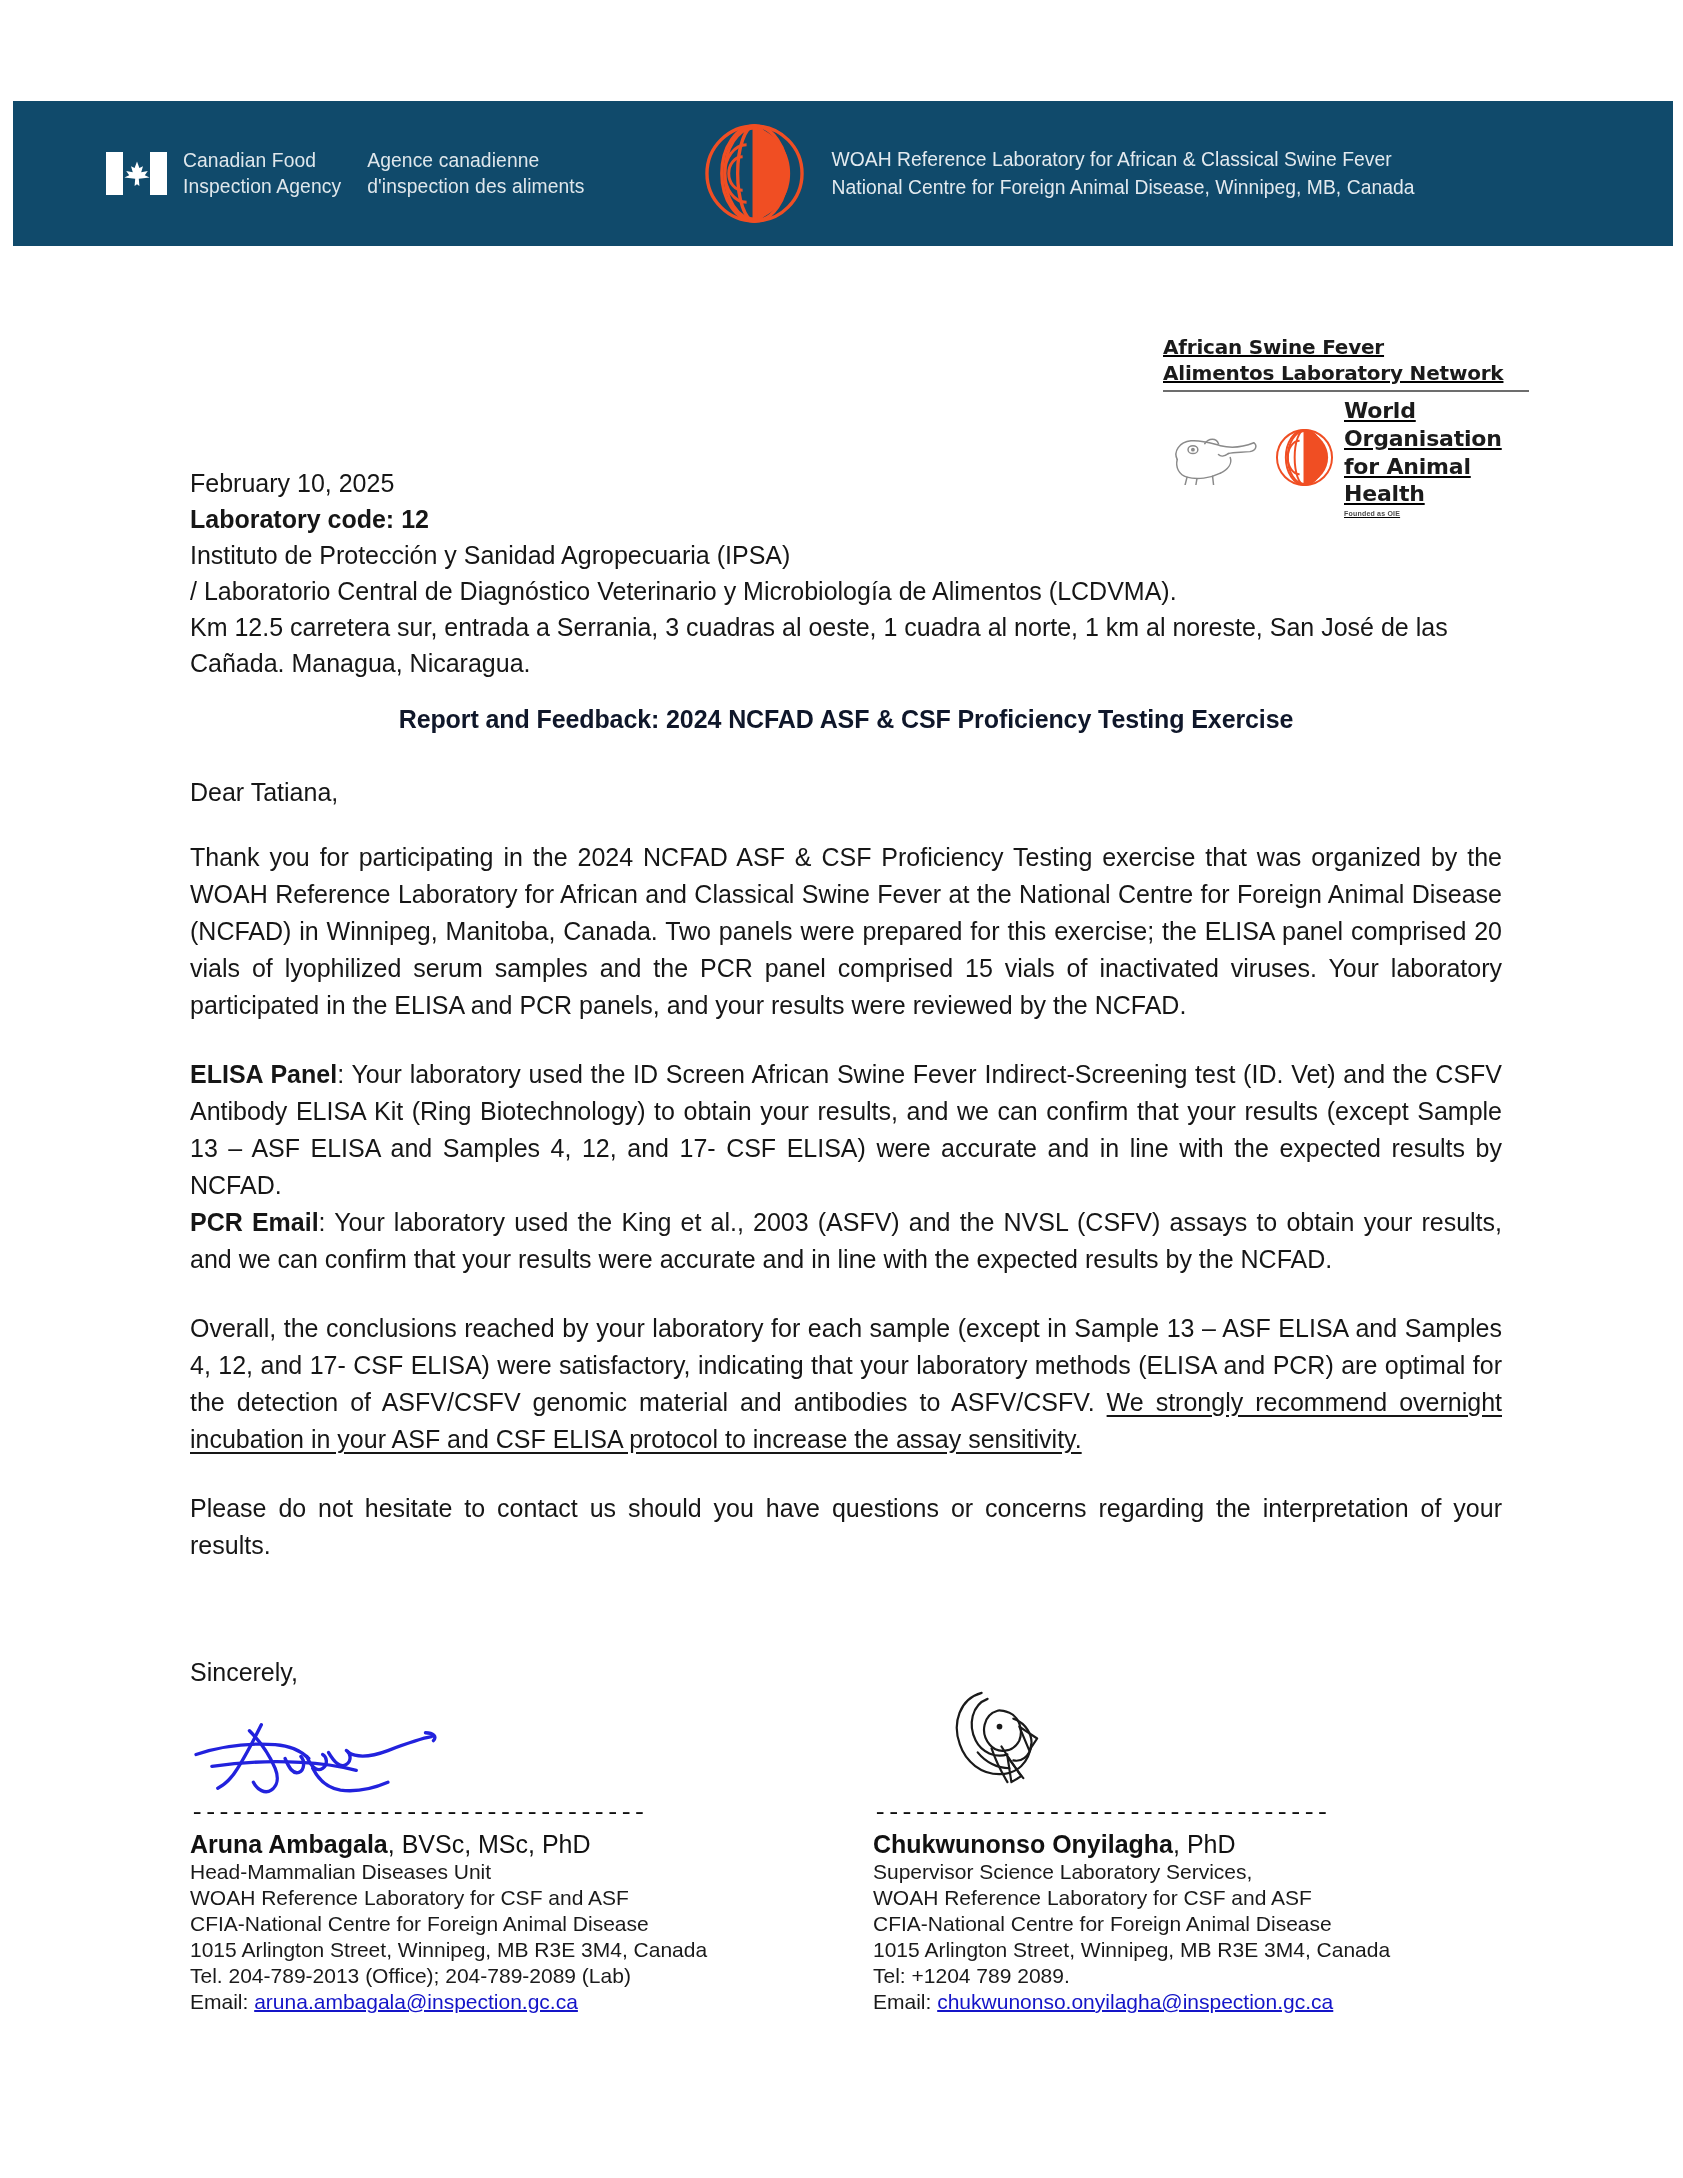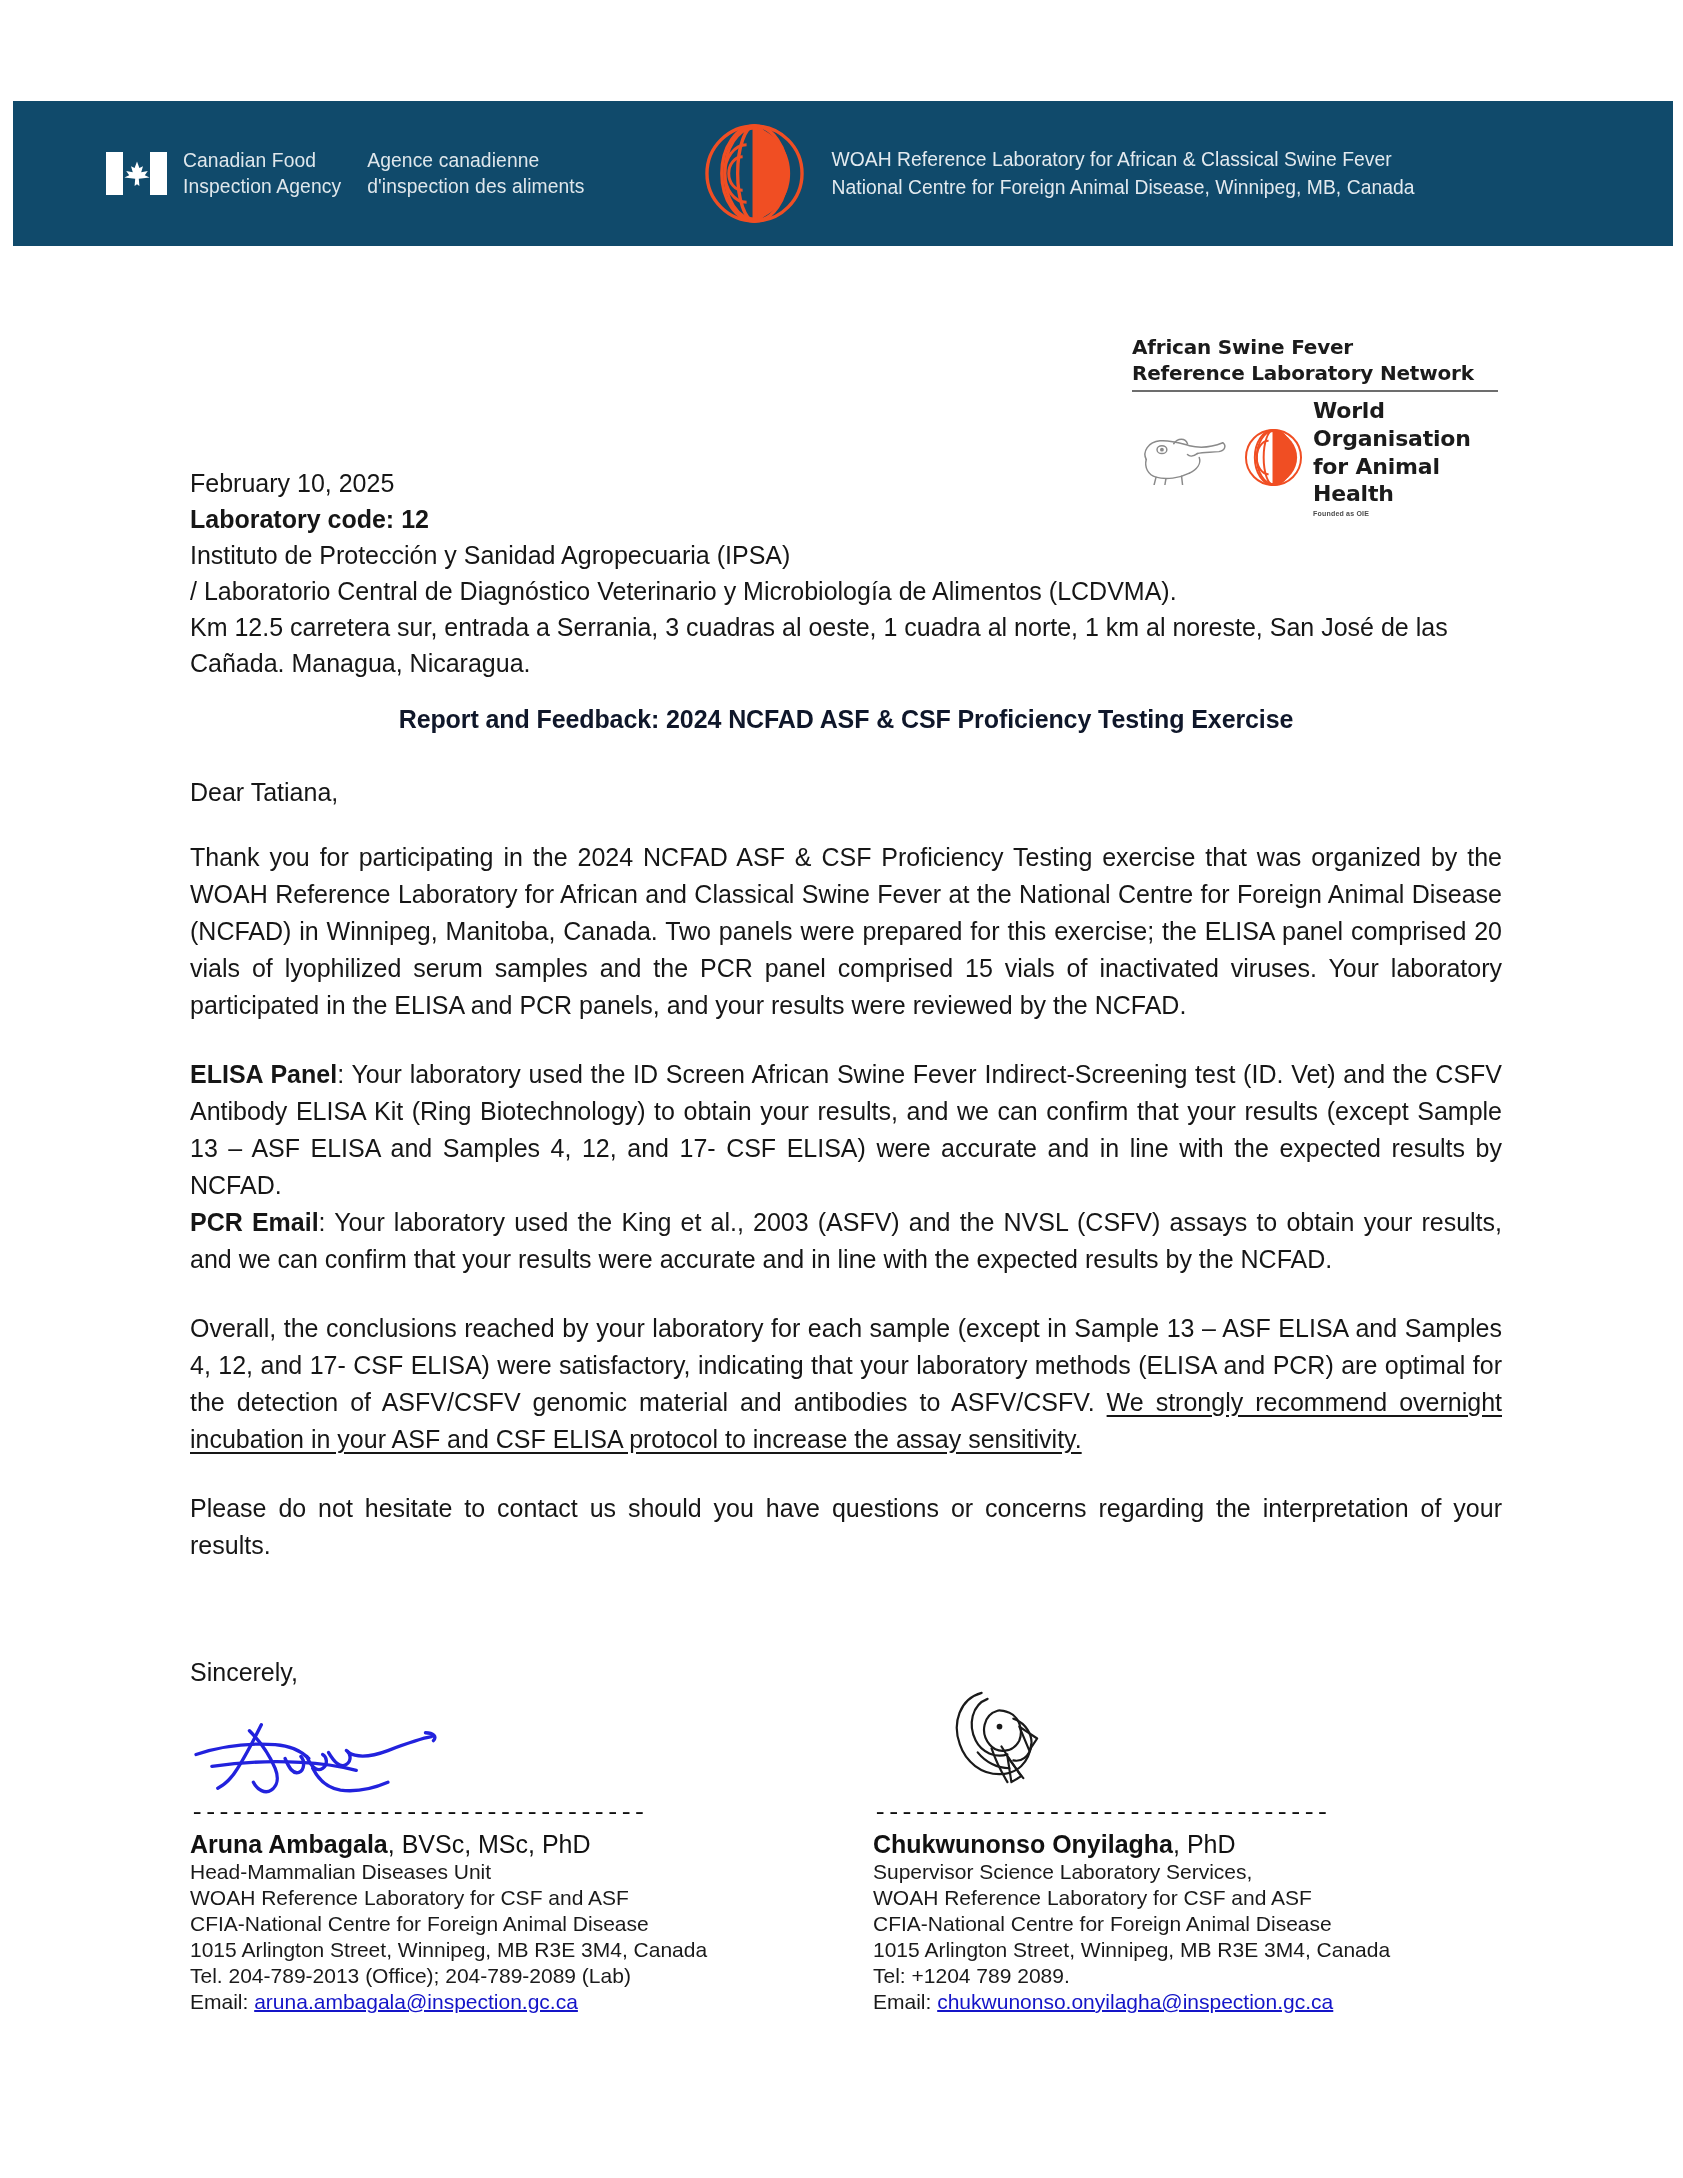--- a/index.html
+++ b/index.html
@@ -87,23 +87,24 @@
     color: #e3eaef;
     font-size: 19.3px;
     line-height: 1.45;
     white-space: nowrap;
     letter-spacing: 0.05px;
   }
 
   
   .asf-logo {
     position: absolute;
-    left: 1132px;
+    left: 1163px;
     top: 335px;
     width: 366px;
+    text-decoration: underline;
   }
   .asf-title {
     font-family: "DejaVu Sans", sans-serif;
     font-weight: bold;
     font-size: 20px;
     line-height: 1.28;
     color: #1b1b1b;
     letter-spacing: -0.2px;
   }
   .asf-rule {
@@ -289,21 +290,21 @@
       <div>WOAH Reference Laboratory for African &amp; Classical Swine Fever</div>
       <div>National Centre for Foreign Animal Disease, Winnipeg, MB, Canada</div>
     </div>
   </div>
 
 </div>
 
 <div class="asf-logo">
   <div class="asf-title">
     <div>African Swine Fever</div>
-    <div>Reference Laboratory Network</div>
+    <div>Alimentos Laboratory Network</div>
   </div>
   <div class="asf-rule"></div>
   <div class="asf-bottom">
     <svg class="asf-pig" viewBox="0 0 108 56">
       <g fill="none" stroke="#8a8a8a" stroke-width="1.5" stroke-linecap="round">
         <path d="M14 30 C 10 22 16 12 28 11 C 40 10 50 14 58 16 C 70 19 82 17 92 13"></path>
         <path d="M92 13 C 96 16 94 21 88 22 C 80 23 72 22 66 24"></path>
         <path d="M14 30 C 12 38 16 46 24 48 C 34 51 48 49 58 44"></path>
         <path d="M58 44 C 66 40 70 34 68 28"></path>
         <path d="M24 48 L22 56 M34 50 L33 56 M50 47 L51 56"></path>

